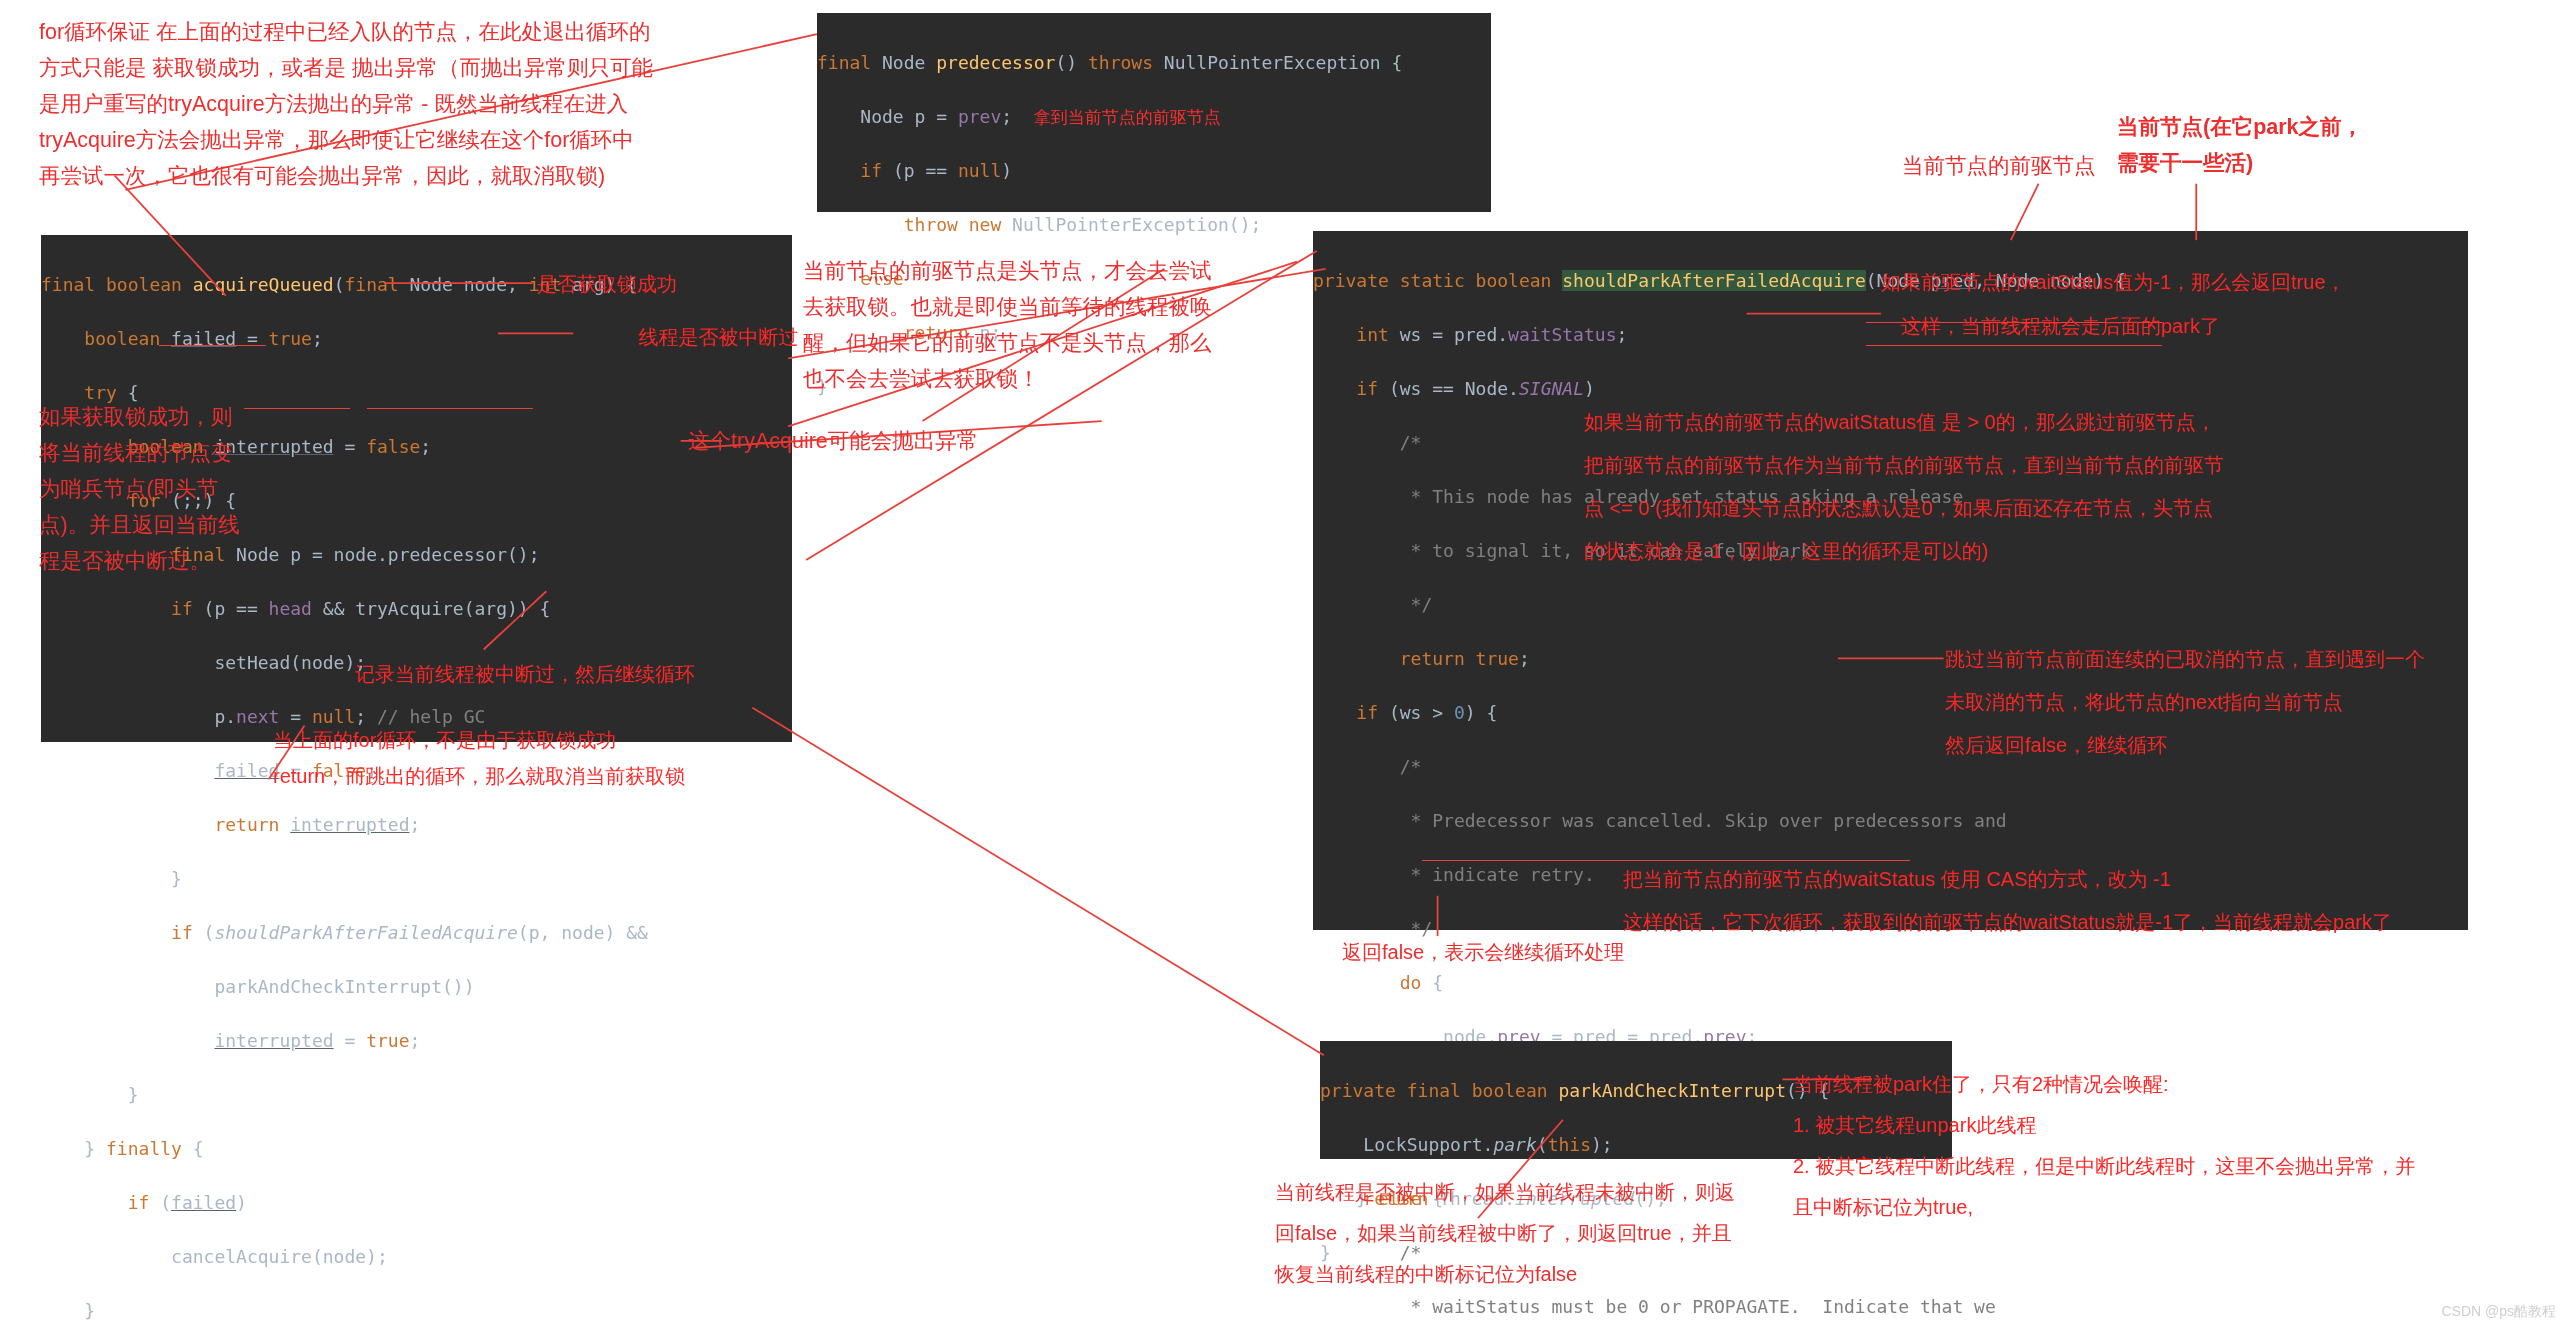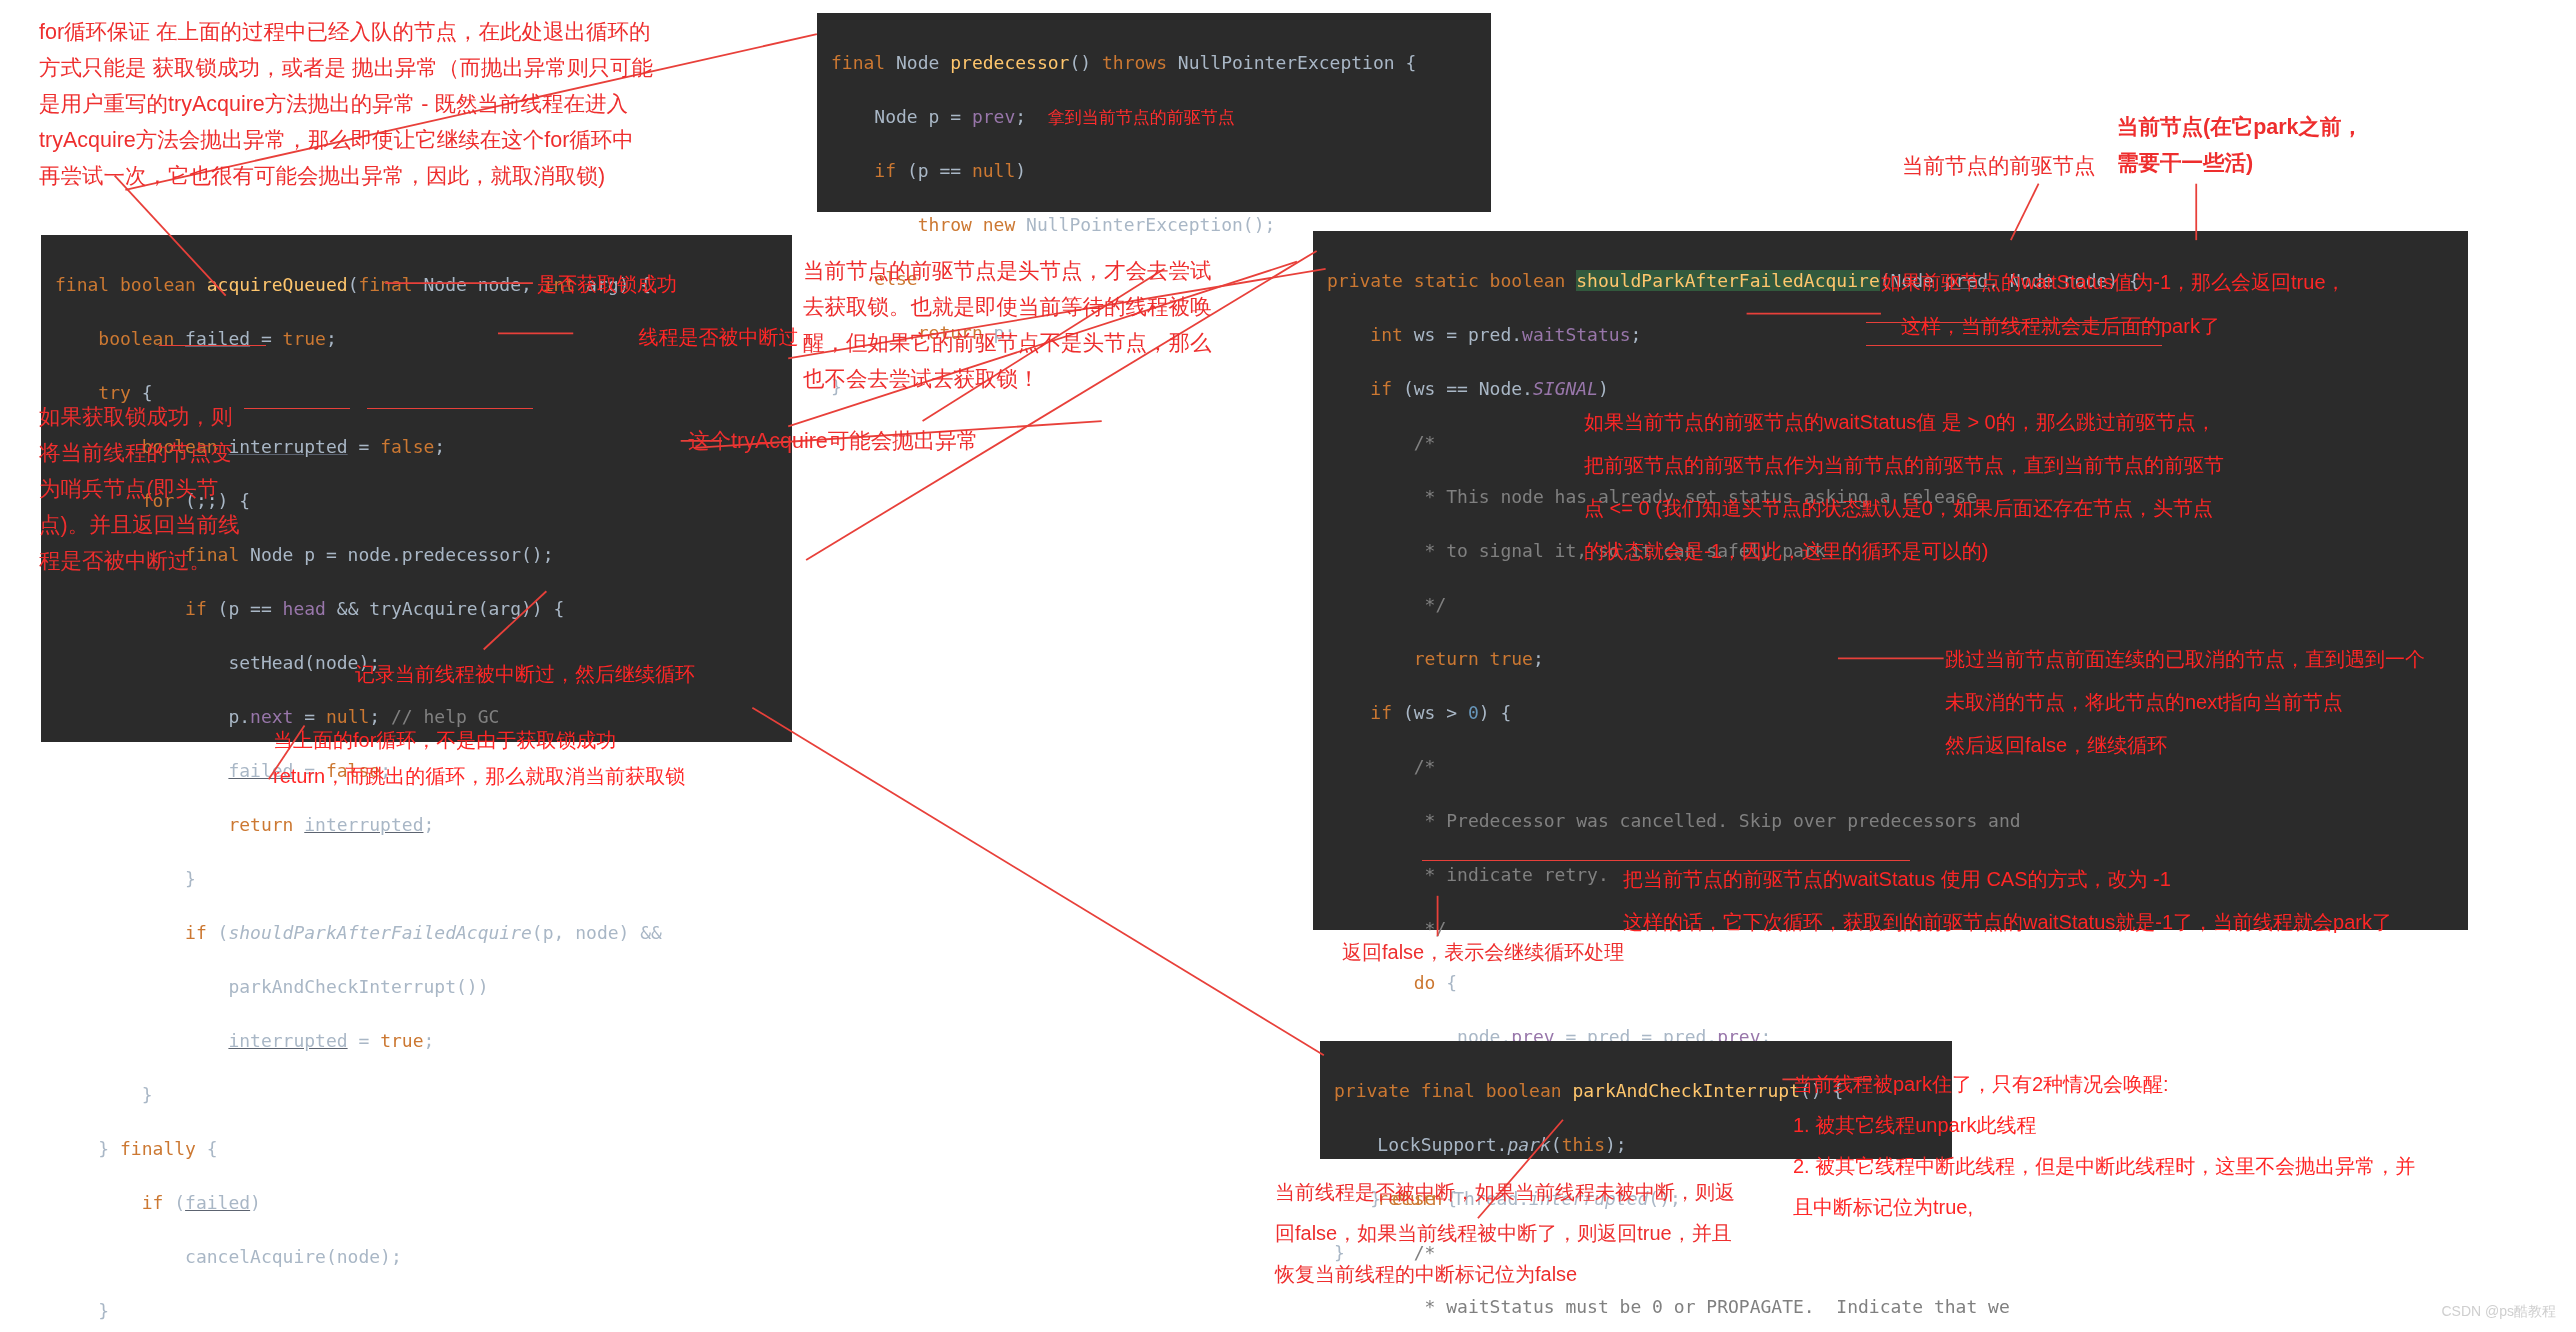--- a/index.html
+++ b/index.html
@@ -11,21 +11,21 @@
 
   
   svg.links{position:absolute;left:0;top:0;width:2576px;height:1333px;pointer-events:none;z-index:5;}
   svg.links line, svg.links path{stroke:#e8403a;stroke-width:2;fill:none;}
 
   
   .code{
     position:absolute;background:#2b2b2b;z-index:2;
     font-family:"DejaVu Sans Mono","Liberation Mono",monospace;
     font-size:18px;line-height:27px;white-space:pre;
-    color:#a9b7c6;padding:9px 14px;box-sizing:border-box;
+    color:#a9b7c6;padding:9px 0;box-sizing:border-box;
   }
   .code .ln{display:block;height:27px;}
   
   .kw   {color:#cc7832;}         
   .mth  {color:#ffc66d;}         
   .cal  {color:#a9b7c6;}         
   .fld  {color:#9876aa;}         
   .num  {color:#6897bb;}         
   .cmt  {color:#808080;}         
   .stat {color:#9876aa;font-style:italic;}

